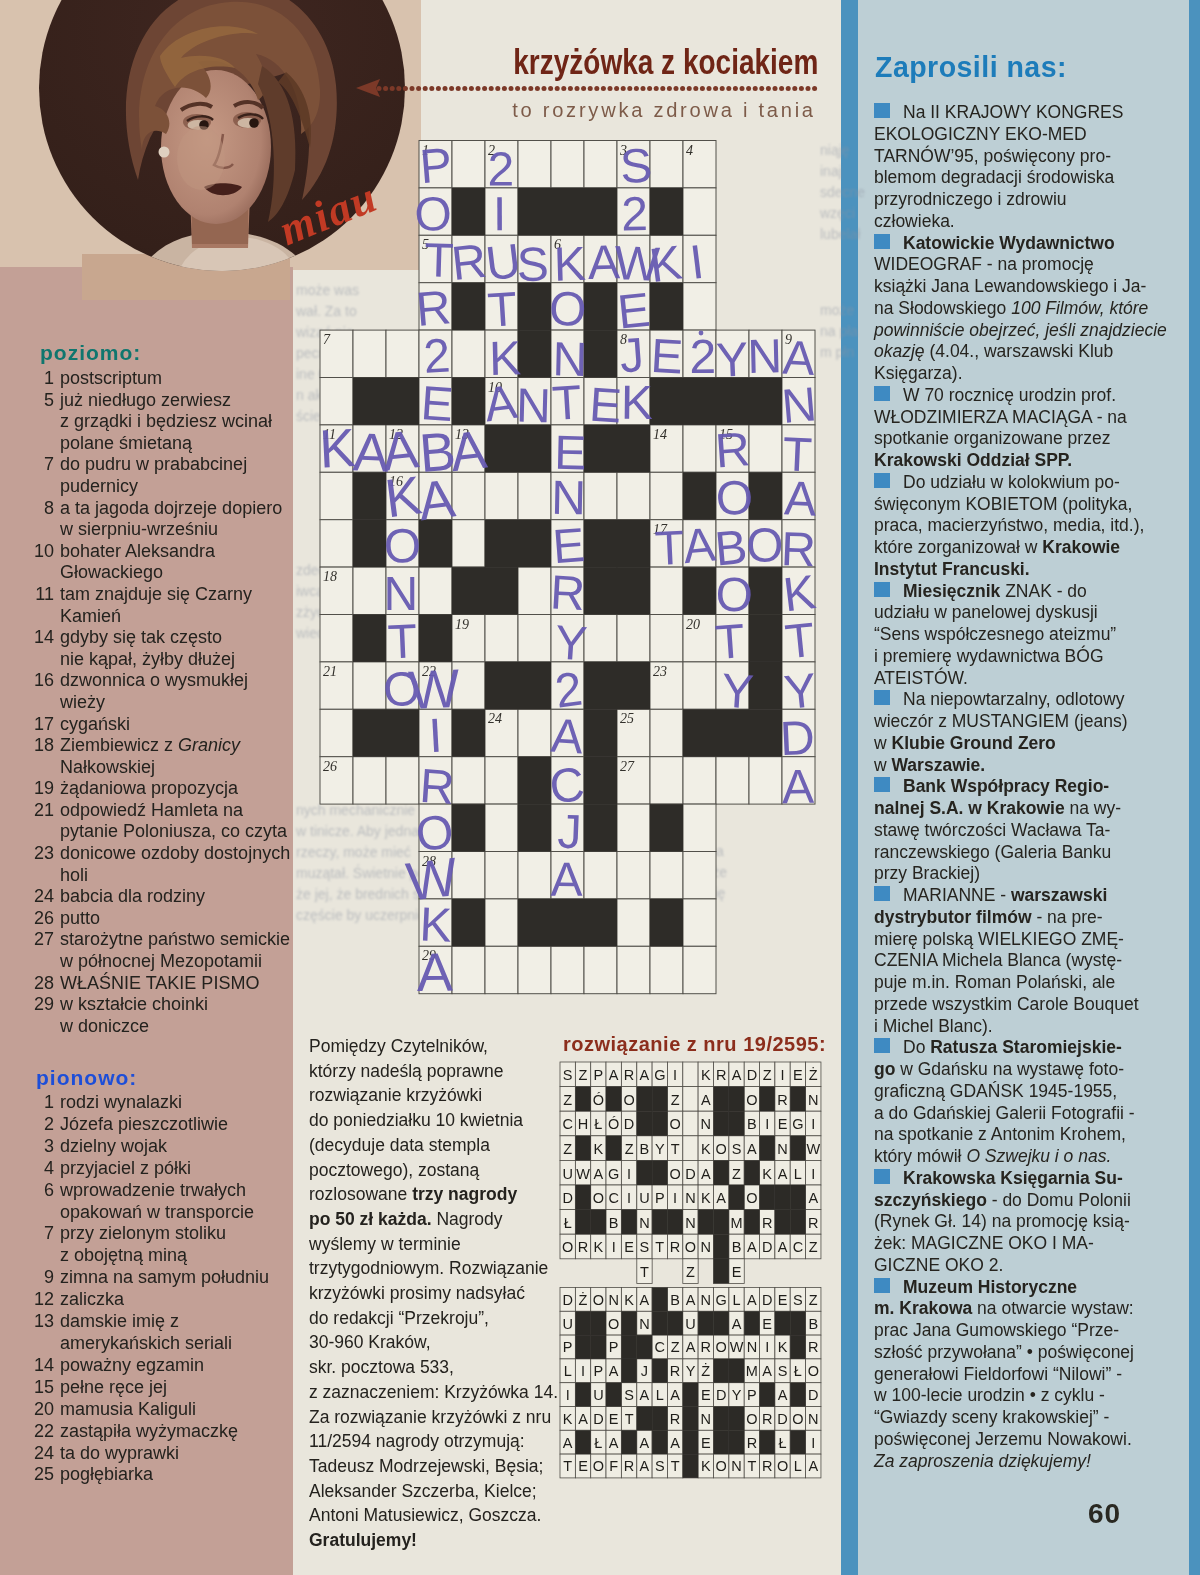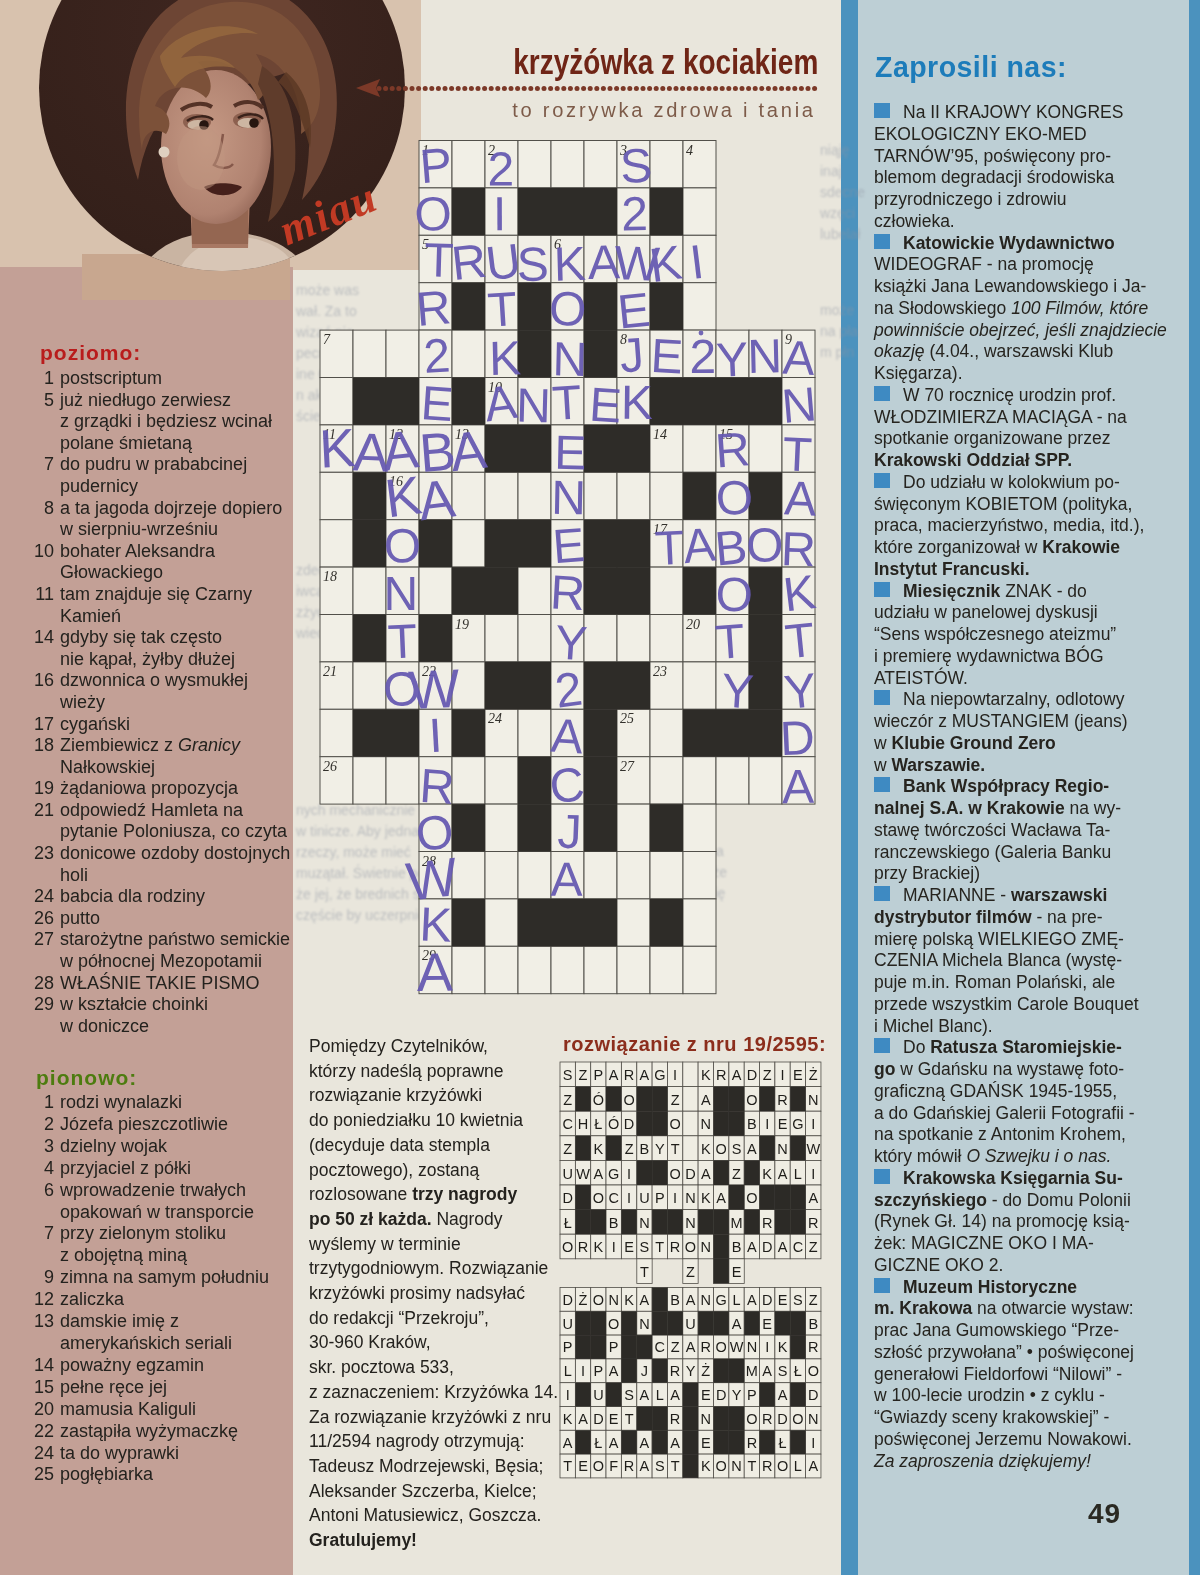--- a/index.html
+++ b/index.html
@@ -162,25 +162,25 @@
       <circle cx="814.6" cy="88.5" r="2.5" fill="#7c3928"></circle>
     </g>
   </svg>
 
 <div class="abs" style="right:382px;top:42px;font-size:35px;font-weight:bold;color:#6f2516;white-space:nowrap;transform:scaleX(0.80);transform-origin:right;">krzyżówka z kociakiem</div>
 
 <div class="abs" style="right:384px;top:98px;font-size:20.5px;color:#7d5b49;letter-spacing:2.8px;white-space:nowrap;transform:scaleX(0.98);transform-origin:right;">to rozrywka zdrowa i tania</div>
 
 <div class="abs" style="left:278px;top:188px;font-size:44px;color:#c23a24;font-family:'Liberation Serif',serif;font-style:italic;font-weight:bold;transform:rotate(-22deg);letter-spacing:2px;">miau</div>
 
-<div class="abs" style="left:40px;top:341px;font-size:21px;font-weight:bold;color:#b91c1c;letter-spacing:1px;">poziomo:</div>
+<div class="abs" style="left:40px;top:341px;font-size:21px;font-weight:bold;color:#0f766e;letter-spacing:1px;">poziomo:</div>
 
 <div class="abs" style="left:26px;top:368px;line-height:21.6px;color:#24221e;white-space:nowrap;"><span class="cn">1</span><span class="ct">postscriptum</span><br><span class="cn">5</span><span class="ct">już niedługo zerwiesz</span><br><span class="cn"></span><span class="ct">z grządki i będziesz wcinał</span><br><span class="cn"></span><span class="ct">polane śmietaną</span><br><span class="cn">7</span><span class="ct">do pudru w prababcinej</span><br><span class="cn"></span><span class="ct">pudernicy</span><br><span class="cn">8</span><span class="ct">a ta jagoda dojrzeje dopiero</span><br><span class="cn"></span><span class="ct">w sierpniu-wrześniu</span><br><span class="cn">10</span><span class="ct">bohater Aleksandra</span><br><span class="cn"></span><span class="ct">Głowackiego</span><br><span class="cn">11</span><span class="ct">tam znajduje się Czarny</span><br><span class="cn"></span><span class="ct">Kamień</span><br><span class="cn">14</span><span class="ct">gdyby się tak często</span><br><span class="cn"></span><span class="ct">nie kąpał, żyłby dłużej</span><br><span class="cn">16</span><span class="ct">dzwonnica o wysmukłej</span><br><span class="cn"></span><span class="ct">wieży</span><br><span class="cn">17</span><span class="ct">cygański</span><br><span class="cn">18</span><span class="ct">Ziembiewicz z <i>Granicy</i></span><br><span class="cn"></span><span class="ct">Nałkowskiej</span><br><span class="cn">19</span><span class="ct">żądaniowa propozycja</span><br><span class="cn">21</span><span class="ct">odpowiedź Hamleta na</span><br><span class="cn"></span><span class="ct">pytanie Poloniusza, co czyta</span><br><span class="cn">23</span><span class="ct">donicowe ozdoby dostojnych</span><br><span class="cn"></span><span class="ct">holi</span><br><span class="cn">24</span><span class="ct">babcia dla rodziny</span><br><span class="cn">26</span><span class="ct">putto</span><br><span class="cn">27</span><span class="ct">starożytne państwo semickie</span><br><span class="cn"></span><span class="ct">w północnej Mezopotamii</span><br><span class="cn">28</span><span class="ct">WŁAŚNIE TAKIE PISMO</span><br><span class="cn">29</span><span class="ct">w kształcie choinki</span><br><span class="cn"></span><span class="ct">w doniczce</span></div>
 
-<div class="abs" style="left:36px;top:1066px;font-size:21px;font-weight:bold;color:#4d7c0f;letter-spacing:1px;">pionowo:</div>
+<div class="abs" style="left:36px;top:1066px;font-size:21px;font-weight:bold;color:#1d4ed8;letter-spacing:1px;">pionowo:</div>
 
 <div class="abs" style="left:26px;top:1092px;line-height:21.9px;color:#24221e;white-space:nowrap;"><span class="cn">1</span><span class="ct">rodzi wynalazki</span><br><span class="cn">2</span><span class="ct">Józefa pieszczotliwie</span><br><span class="cn">3</span><span class="ct">dzielny wojak</span><br><span class="cn">4</span><span class="ct">przyjaciel z półki</span><br><span class="cn">6</span><span class="ct">wprowadzenie trwałych</span><br><span class="cn"></span><span class="ct">opakowań w transporcie</span><br><span class="cn">7</span><span class="ct">przy zielonym stoliku</span><br><span class="cn"></span><span class="ct">z obojętną miną</span><br><span class="cn">9</span><span class="ct">zimna na samym południu</span><br><span class="cn">12</span><span class="ct">zaliczka</span><br><span class="cn">13</span><span class="ct">damskie imię z</span><br><span class="cn"></span><span class="ct">amerykańskich seriali</span><br><span class="cn">14</span><span class="ct">poważny egzamin</span><br><span class="cn">15</span><span class="ct">pełne ręce jej</span><br><span class="cn">20</span><span class="ct">mamusia Kaliguli</span><br><span class="cn">22</span><span class="ct">zastąpiła wyżymaczkę</span><br><span class="cn">24</span><span class="ct">ta do wyprawki</span><br><span class="cn">25</span><span class="ct">pogłębiarka</span></div>
 
 <svg width="1200" height="1575" viewBox="0 0 1200 1575" style="position:absolute;left:0;top:0;">
 
 <g>
       <rect x="419.0" y="140.5" width="33.0" height="47.4" fill="#f1efe6" stroke="#52504a" stroke-width="1"></rect>
       <rect x="452.0" y="140.5" width="33.0" height="47.4" fill="#f1efe6" stroke="#52504a" stroke-width="1"></rect>
       <rect x="485.0" y="140.5" width="33.0" height="47.4" fill="#f1efe6" stroke="#52504a" stroke-width="1"></rect>
       <rect x="518.0" y="140.5" width="33.0" height="47.4" fill="#f1efe6" stroke="#52504a" stroke-width="1"></rect>
@@ -1153,12 +1153,12 @@
       <text x="782.6" y="1471.4" text-anchor="middle">O</text>
       <text x="797.9" y="1471.4" text-anchor="middle">L</text>
       <text x="813.3" y="1471.4" text-anchor="middle">A</text>
     </g>
 </svg>
 
 <div class="abs" style="left:875px;top:50px;font-size:30px;font-weight:bold;color:#1d7cba;transform:scaleX(0.95);transform-origin:left;letter-spacing:0.5px;">Zaprosili nas:</div>
 
 <div class="abs" style="left:874px;top:102px;width:290px;font-size:17.5px;line-height:21.75px;color:#26241f;white-space:nowrap;"><span class="bl"></span>Na II KRAJOWY KONGRES<br>EKOLOGICZNY EKO-MED<br>TARNÓW’95, poświęcony pro-<br>blemom degradacji środowiska<br>przyrodniczego i zdrowiu<br>człowieka.<br><span class="bl"></span><b>Katowickie Wydawnictwo</b><br>WIDEOGRAF - na promocję<br>książki Jana Lewandowskiego i Ja-<br>na Słodowskiego <i>100 Filmów, które</i><br><i>powinniście obejrzeć, jeśli znajdziecie</i><br><i>okazję</i> (4.04., warszawski Klub<br>Księgarza).<br><span class="bl"></span>W 70 rocznicę urodzin prof.<br>WŁODZIMIERZA MACIĄGA - na<br>spotkanie organizowane przez<br><b>Krakowski Oddział SPP.</b><br><span class="bl"></span>Do udziału w kolokwium po-<br>święconym KOBIETOM (polityka,<br>praca, macierzyństwo, media, itd.),<br>które zorganizował w <b>Krakowie</b><br><b>Instytut Francuski.</b><br><span class="bl"></span><b>Miesięcznik</b> ZNAK - do<br>udziału w panelowej dyskusji<br>“Sens współczesnego ateizmu”<br>i premierę wydawnictwa BÓG<br>ATEISTÓW.<br><span class="bl"></span>Na niepowtarzalny, odlotowy<br>wieczór z MUSTANGIEM (jeans)<br>w <b>Klubie Ground Zero</b><br>w <b>Warszawie.</b><br><span class="bl"></span><b>Bank Współpracy Regio-</b><br><b>nalnej S.A. w Krakowie</b> na wy-<br>stawę twórczości Wacława Ta-<br>ranczewskiego (Galeria Banku<br>przy Brackiej)<br><span class="bl"></span>MARIANNE - <b>warszawski</b><br><b>dystrybutor filmów</b> - na pre-<br>mierę polską WIELKIEGO ZMĘ-<br>CZENIA Michela Blanca (wystę-<br>puje m.in. Roman Polański, ale<br>przede wszystkim Carole Bouquet<br>i Michel Blanc).<br><span class="bl"></span>Do <b>Ratusza Staromiejskie-</b><br><b>go</b> w Gdańsku na wystawę foto-<br>graficzną GDAŃSK 1945-1955,<br>a do Gdańskiej Galerii Fotografii -<br>na spotkanie z Antonim Krohem,<br>który mówił <i>O Szwejku i o nas.</i><br><span class="bl"></span><b>Krakowska Księgarnia Su-</b><br><b>szczyńskiego</b> - do Domu Polonii<br>(Rynek Gł. 14) na promocję ksią-<br>żek: MAGICZNE OKO I MA-<br>GICZNE OKO 2.<br><span class="bl"></span><b>Muzeum Historyczne</b><br><b>m. Krakowa</b> na otwarcie wystaw:<br>prac Jana Gumowskiego “Prze-<br>szłość przywołana” • poświęconej<br>generałowi Fieldorfowi “Nilowi” -<br>w 100-lecie urodzin • z cyklu -<br>“Gwiazdy sceny krakowskiej” -<br>poświęconej Jerzemu Nowakowi.<br><i>Za zaproszenia dziękujemy!</i></div>
 
-<div class="abs" style="left:1088px;top:1498px;font-size:28px;font-weight:bold;color:#2a2922;letter-spacing:1px;">49</div>
+<div class="abs" style="left:1088px;top:1498px;font-size:28px;font-weight:bold;color:#2a2922;letter-spacing:1px;">60</div>
 </body></html>

